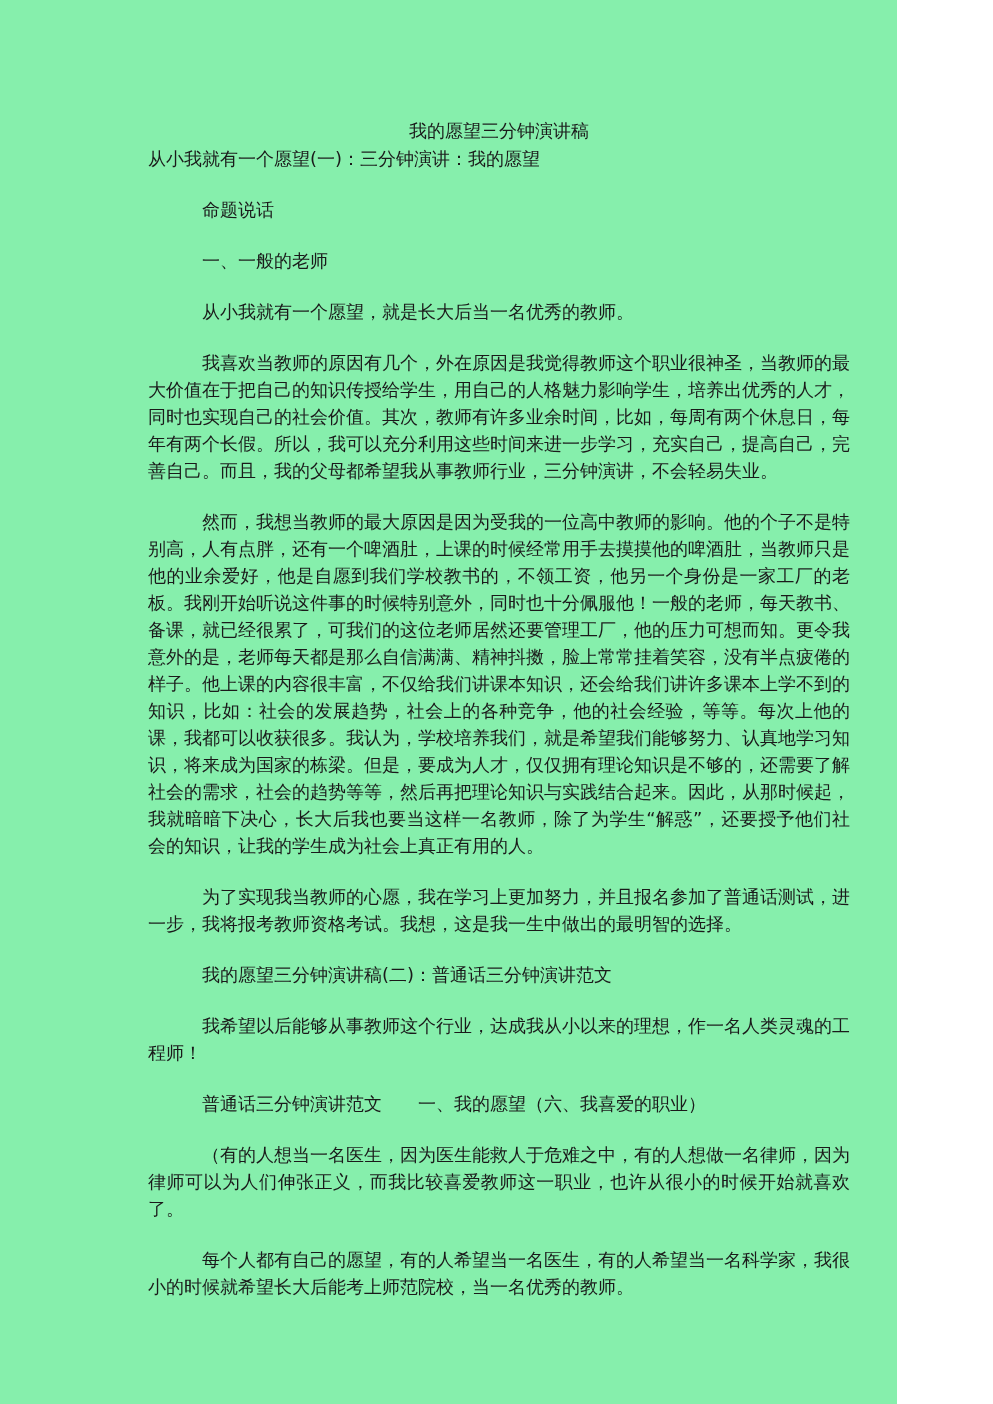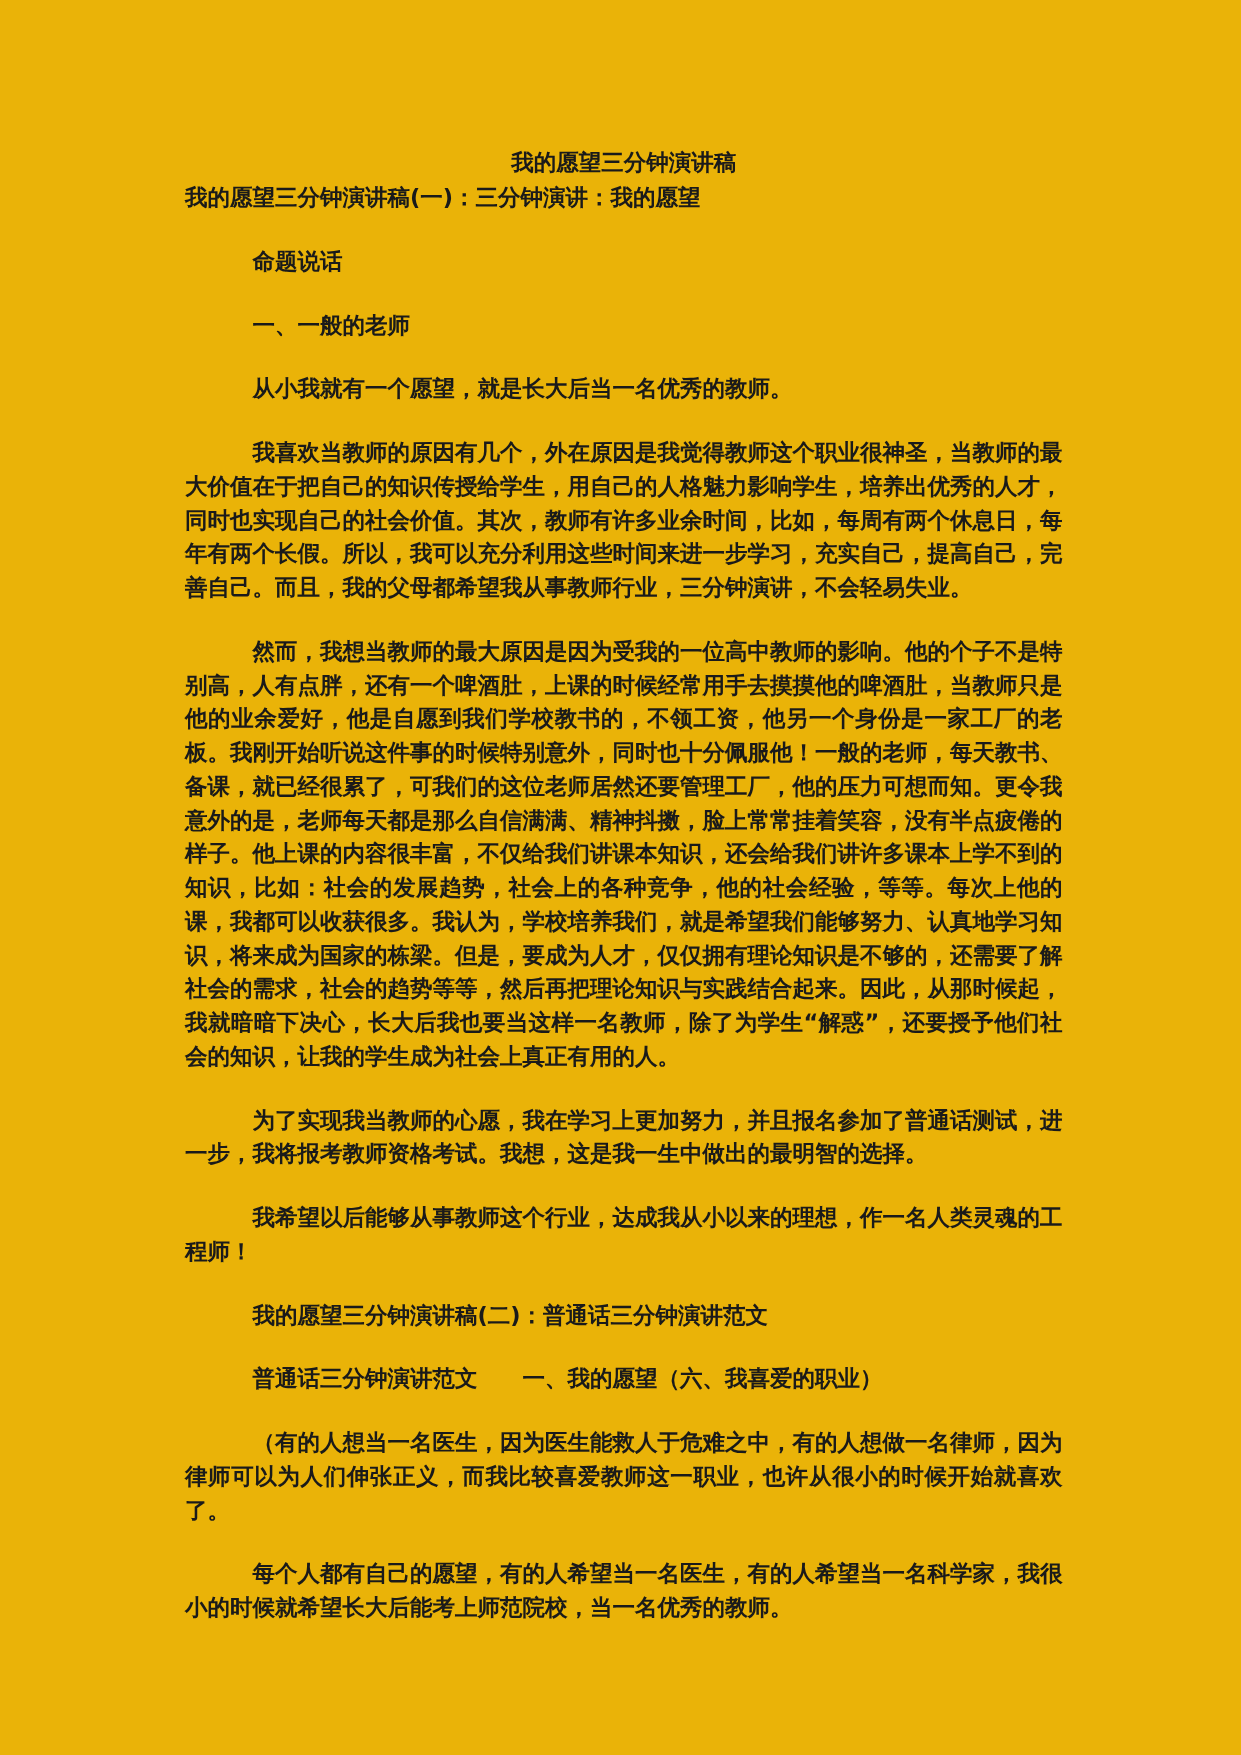--- a/index.html
+++ b/index.html
@@ -2,25 +2,24 @@
 <html><head>
 <meta charset="utf-8">
 <style>
   html, body {
     margin: 0;
     padding: 0;
     background: #ffffff;
   }
   .page {
     position: relative;
-    width: 993px;
+    width: 897px;
     height: 1404px;
-    background: #eab308;
+    background: #86efac;
     overflow: hidden;
-    font-weight: bold;
   }
   .content {
     position: absolute;
     left: 148px;
     top: 117px;
     width: 702px;
     color: #1a1a1a;
     font-family: "DejaVu Sans", sans-serif;
     font-size: 18px;
     line-height: 27px;
@@ -41,26 +40,26 @@
   .content p.indent {
     text-indent: 54px;
   }
 </style>
 </head>
 <body>
 
 <div class="page">
   <div class="content">
       <p class="center">我的愿望三分钟演讲稿</p>
-      <p class="flush">我的愿望三分钟演讲稿(一)：三分钟演讲：我的愿望</p>
+      <p class="flush">从小我就有一个愿望(一)：三分钟演讲：我的愿望</p>
       <p class="indent">命题说话</p>
       <p class="indent">一、一般的老师</p>
       <p class="indent">从小我就有一个愿望，就是长大后当一名优秀的教师。</p>
       <p class="indent">我喜欢当教师的原因有几个，外在原因是我觉得教师这个职业很神圣，当教师的最大价值在于把自己的知识传授给学生，用自己的人格魅力影响学生，培养出优秀的人才，同时也实现自己的社会价值。其次，教师有许多业余时间，比如，每周有两个休息日，每年有两个长假。所以，我可以充分利用这些时间来进一步学习，充实自己，提高自己，完善自己。而且，我的父母都希望我从事教师行业，三分钟演讲，不会轻易失业。</p>
       <p class="indent">然而，我想当教师的最大原因是因为受我的一位高中教师的影响。他的个子不是特别高，人有点胖，还有一个啤酒肚，上课的时候经常用手去摸摸他的啤酒肚，当教师只是他的业余爱好，他是自愿到我们学校教书的，不领工资，他另一个身份是一家工厂的老板。我刚开始听说这件事的时候特别意外，同时也十分佩服他！一般的老师，每天教书、备课，就已经很累了，可我们的这位老师居然还要管理工厂，他的压力可想而知。更令我意外的是，老师每天都是那么自信满满、精神抖擞，脸上常常挂着笑容，没有半点疲倦的样子。他上课的内容很丰富，不仅给我们讲课本知识，还会给我们讲许多课本上学不到的知识，比如：社会的发展趋势，社会上的各种竞争，他的社会经验，等等。每次上他的课，我都可以收获很多。我认为，学校培养我们，就是希望我们能够努力、认真地学习知识，将来成为国家的栋梁。但是，要成为人才，仅仅拥有理论知识是不够的，还需要了解社会的需求，社会的趋势等等，然后再把理论知识与实践结合起来。因此，从那时候起，我就暗暗下决心，长大后我也要当这样一名教师，除了为学生“解惑”，还要授予他们社会的知识，让我的学生成为社会上真正有用的人。</p>
       <p class="indent">为了实现我当教师的心愿，我在学习上更加努力，并且报名参加了普通话测试，进一步，我将报考教师资格考试。我想，这是我一生中做出的最明智的选择。</p>
+      <p class="indent">我的愿望三分钟演讲稿(二)：普通话三分钟演讲范文</p>
       <p class="indent">我希望以后能够从事教师这个行业，达成我从小以来的理想，作一名人类灵魂的工程师！</p>
-      <p class="indent">我的愿望三分钟演讲稿(二)：普通话三分钟演讲范文</p>
       <p class="indent">普通话三分钟演讲范文　　一、我的愿望（六、我喜爱的职业）</p>
       <p class="indent">（有的人想当一名医生，因为医生能救人于危难之中，有的人想做一名律师，因为律师可以为人们伸张正义，而我比较喜爱教师这一职业，也许从很小的时候开始就喜欢了。</p>
       <p class="indent">每个人都有自己的愿望，有的人希望当一名医生，有的人希望当一名科学家，我很小的时候就希望长大后能考上师范院校，当一名优秀的教师。</p>
     </div>
 </div>
 
 </body></html>

